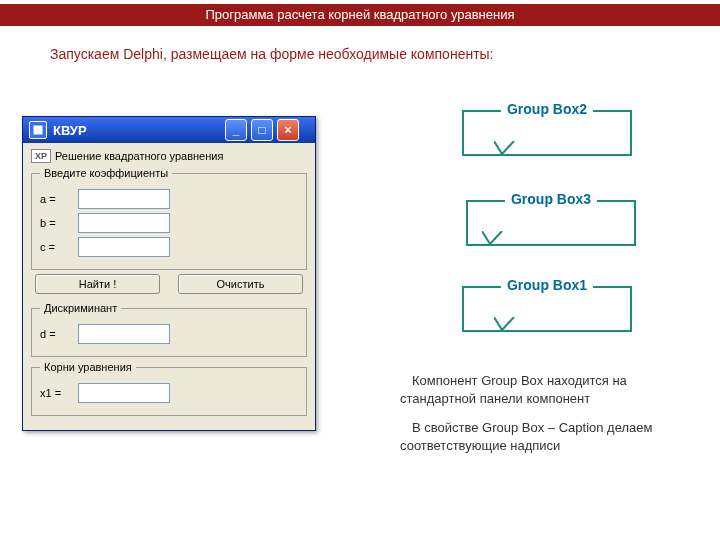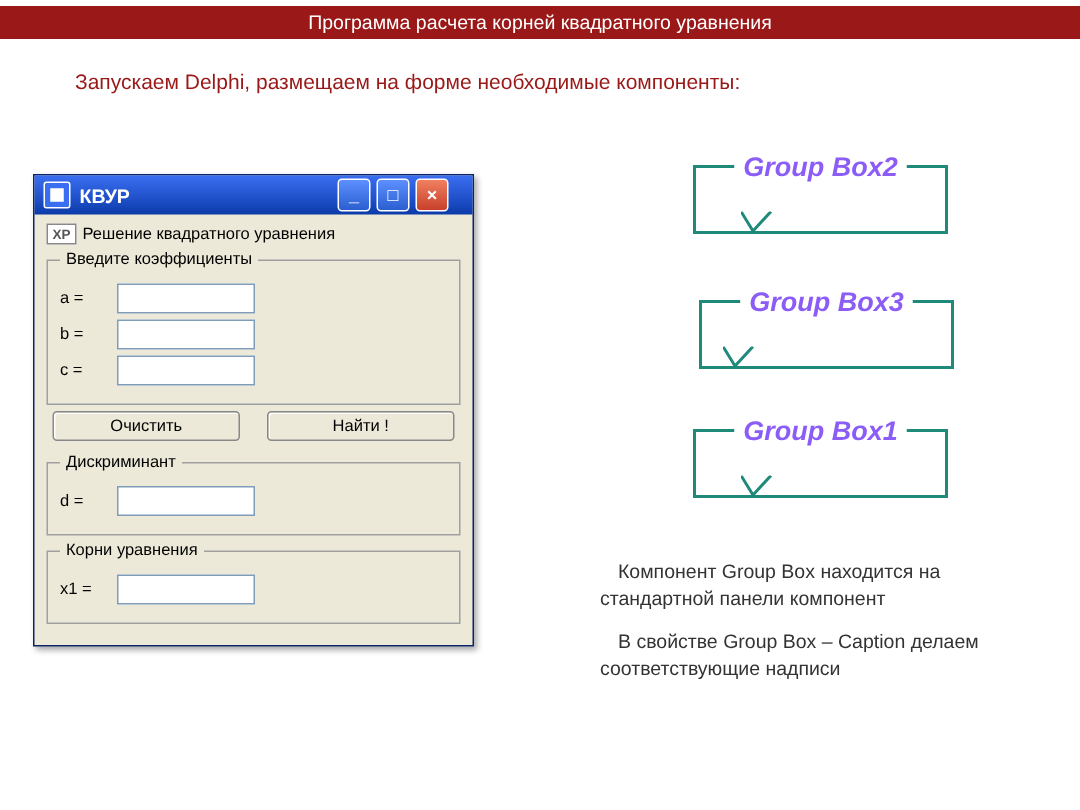--- a/index.html
+++ b/index.html
@@ -126,25 +126,24 @@
     background: #fff;
     box-sizing: border-box;
   }
   .callout-label {
     position:absolute;
     top: -11px;
     left: 50%;
     transform: translateX(-50%);
     background:#fff;
     padding: 0 6px;
-    color: #8b5cf6;
+    color: #0369a1;
     font-weight: bold;
-    font-size: 18px;
+    font-size: 14px;
     white-space: nowrap;
-    font-style: italic;
   }
   .callout .tail {
     position:absolute;
     width: 22px; height: 14px;
     bottom: -1px;
   }
   .callout .tail svg { width:100%; height:100%; display:block; }
 
   #callout2 { left: 462px; top: 110px; }
   #callout3 { left: 466px; top: 200px; }
@@ -203,22 +202,22 @@
         <label>b =</label>
         <div class="xp-input"></div>
       </div>
       <div class="field-row">
         <label>c =</label>
         <div class="xp-input"></div>
       </div>
     </fieldset>
 
     <div class="btn-row">
+      <div class="xp-button">Найти !</div>
       <div class="xp-button">Очистить</div>
-      <div class="xp-button">Найти !</div>
     </div>
 
     <fieldset>
       <legend>Дискриминант</legend>
       <div class="field-row">
         <label>d =</label>
         <div class="xp-input"></div>
       </div>
     </fieldset>
 

